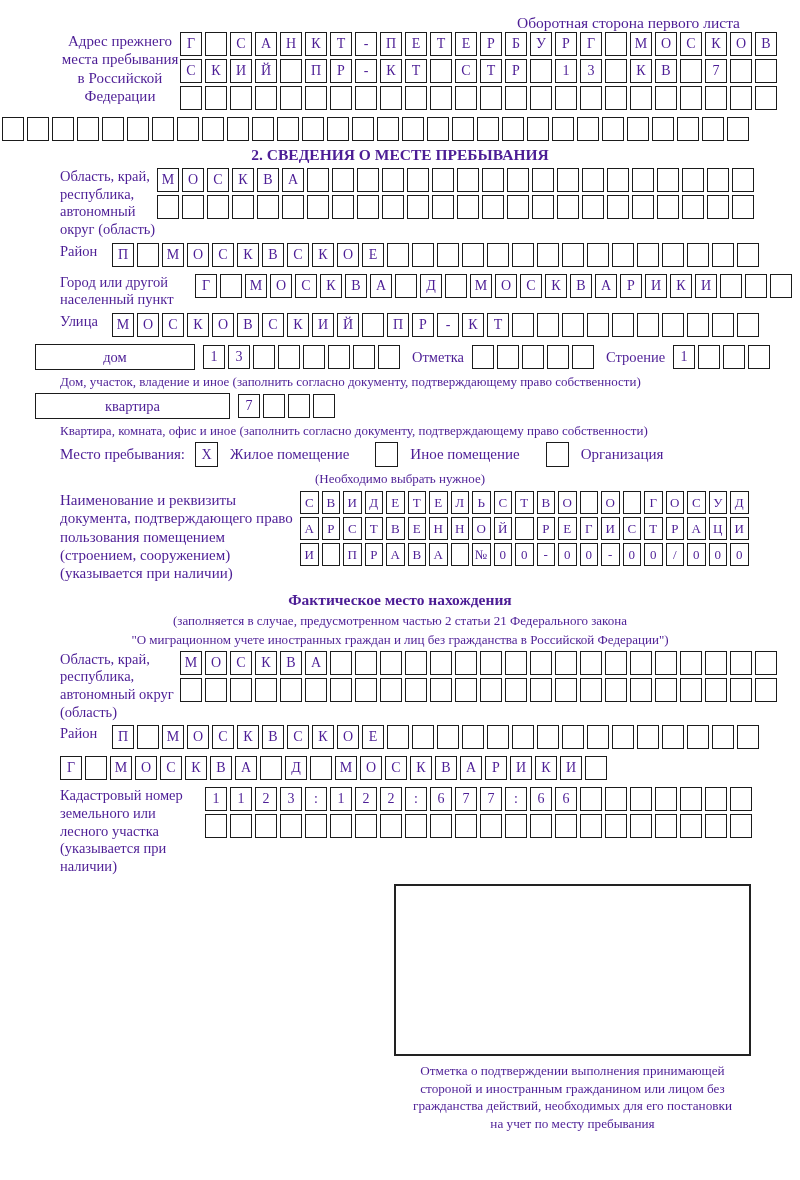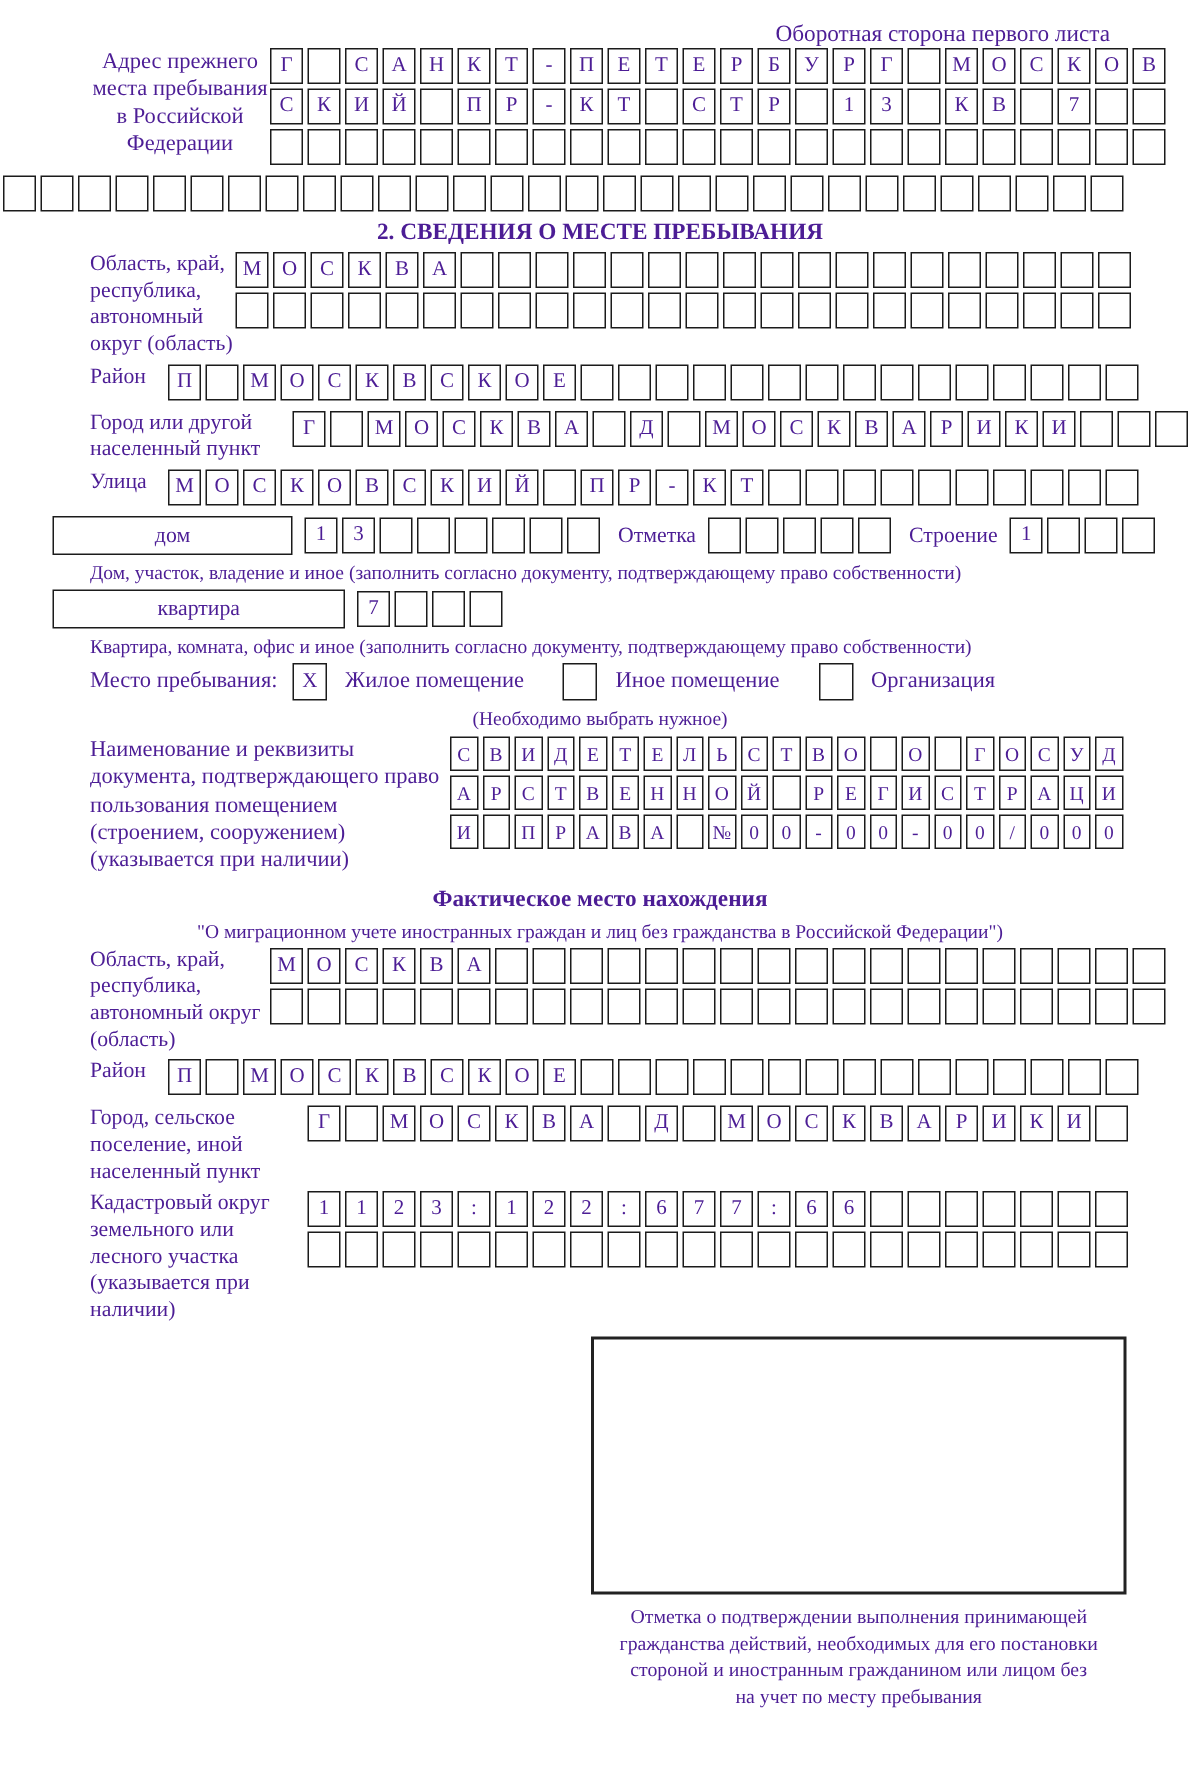--- a/index.html
+++ b/index.html
@@ -458,20 +458,21 @@
           <span class="cell sm">0</span>
           <span class="cell sm">/</span>
           <span class="cell sm">0</span>
           <span class="cell sm">0</span>
           <span class="cell sm">0</span>
         </div>
     </div>
   </div>
 
   <div class="fact-title">Фактическое место нахождения</div>
+  <div class="note center">(заполняется в случае, предусмотренном частью 2 статьи 21 Федерального закона</div>
   <div class="note center">"О миграционном учете иностранных граждан и лиц без гражданства в Российской Федерации")</div>
 
   <div class="frow">
     <div class="lab w-oblast2">Область, край, республика, автономный округ (область)</div>
     <div class="rows">
       <div class="cellrow">
           <span class="cell">М</span>
           <span class="cell">О</span>
           <span class="cell">С</span>
           <span class="cell">К</span>
@@ -551,21 +552,20 @@
         <span class="cell"></span>
         <span class="cell"></span>
         <span class="cell"></span>
         <span class="cell"></span>
         <span class="cell"></span>
         <span class="cell"></span>
       </div>
   </div>
 
   <div class="frow">
-    <div class="lab w-gorod2">Город, сельское поселение, иной населенный пункт</div>
     <div class="cellrow">
         <span class="cell">Г</span>
         <span class="cell"></span>
         <span class="cell">М</span>
         <span class="cell">О</span>
         <span class="cell">С</span>
         <span class="cell">К</span>
         <span class="cell">В</span>
         <span class="cell">А</span>
         <span class="cell"></span>
@@ -579,21 +579,21 @@
         <span class="cell">А</span>
         <span class="cell">Р</span>
         <span class="cell">И</span>
         <span class="cell">К</span>
         <span class="cell">И</span>
         <span class="cell"></span>
       </div>
   </div>
 
   <div class="frow">
-    <div class="lab w-kadastr">Кадастровый округ земельного или лесного участка (указывается при наличии)</div>
+    <div class="lab w-kadastr">Кадастровый номер земельного или лесного участка (указывается при наличии)</div>
     <div class="rows">
       <div class="cellrow">
           <span class="cell">1</span>
           <span class="cell">1</span>
           <span class="cell">2</span>
           <span class="cell">3</span>
           <span class="cell">:</span>
           <span class="cell">1</span>
           <span class="cell">2</span>
           <span class="cell">2</span>
@@ -635,18 +635,18 @@
           <span class="cell"></span>
           <span class="cell"></span>
           <span class="cell"></span>
         </div>
     </div>
   </div>
 
   <div class="stamp-box"></div>
   <div class="stamp-caption">
     <div>Отметка о подтверждении выполнения принимающей</div>
+    <div>стороной и иностранным гражданином или лицом без</div>
     <div>гражданства действий, необходимых для его постановки</div>
-    <div>стороной и иностранным гражданином или лицом без</div>
     <div>на учет по месту пребывания</div>
   </div>
 
 </div>
 
 </body></html>

